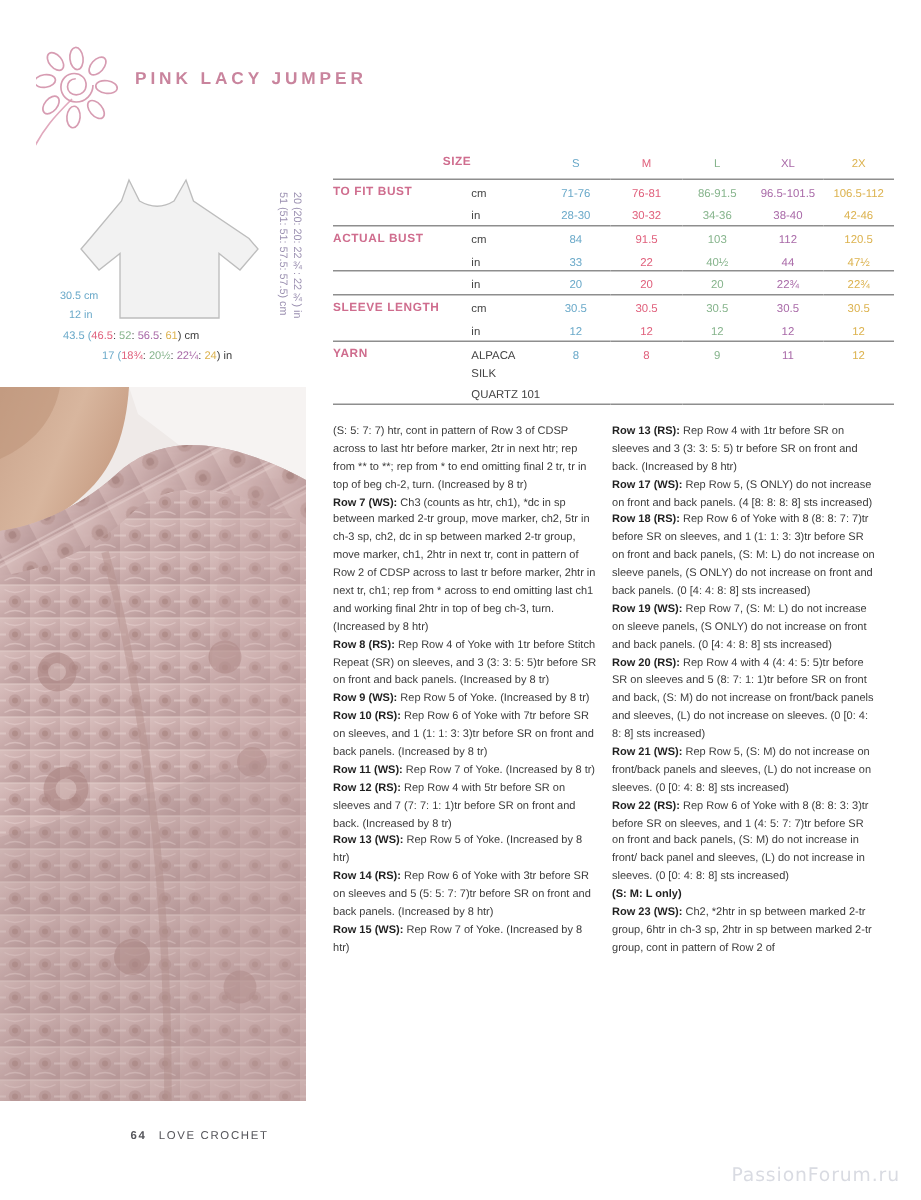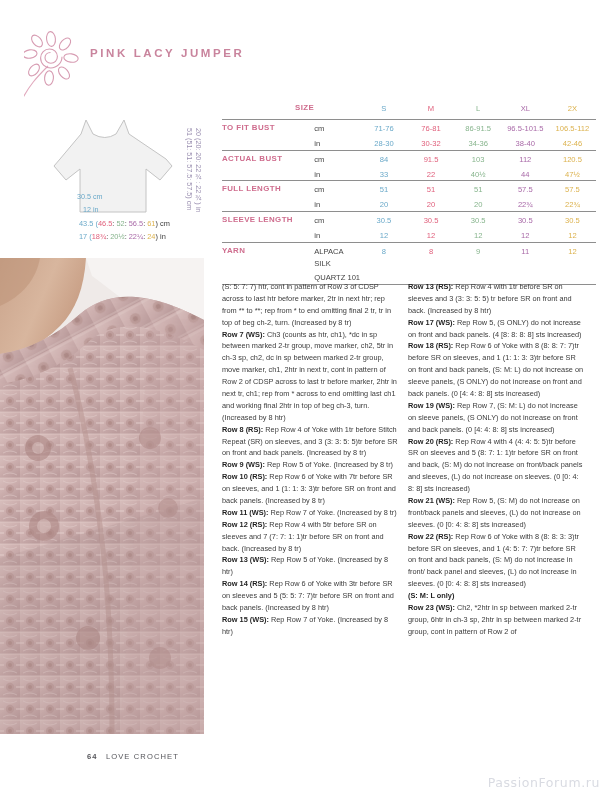--- a/index.html
+++ b/index.html
@@ -43,26 +43,25 @@
     position: absolute;
     left: 0; top: 108px;
     width: 214px; height: 150px;
   }
   .schematic svg { display:block; }
   .meas {
     position: absolute;
     font-size: 7.2px;
     white-space: nowrap;
     line-height: 1.35;
-    margin-left: 37px;
   }
   .meas-sleeve-cm { left: 40px; top: 192px; }
   .meas-sleeve-in { left: 46px; top: 205px; }
   .meas-width-cm  { left: 42px; top: 219px; font-size: 7.4px;}
-  .meas-width-in  { left: 42px; top: 232px; font-size: 7.4px;}
+  .meas-width-in  { left: 68px; top: 232px; font-size: 7.4px;}
   .meas-vert {
     position: absolute;
     left: 183px; top: 128px;
     font-size: 7.2px;
     white-space: nowrap;
     writing-mode: vertical-rl;
     text-orientation: mixed;
     line-height: 1.5;
   }
   .meas-vert2 {
@@ -268,29 +267,20 @@
           <td class="rowlabel"></td>
           <td class="unit">in</td>
           <td class="val c-s">33</td>
           <td class="val c-m">22</td>
           <td class="val c-l">40½</td>
           <td class="val c-xl">44</td>
           <td class="val c-2x">47½</td>
         </tr>
         <tr class="rule">
           <td colspan="7"></td>
-        </tr>
-        <tr>
-          <td class="rowlabel">FULL LENGTH</td>
-          <td class="unit">cm</td>
-          <td class="val c-s">51</td>
-          <td class="val c-m">51</td>
-          <td class="val c-l">51</td>
-          <td class="val c-xl">57.5</td>
-          <td class="val c-2x">57.5</td>
         </tr>
         <tr>
           <td class="rowlabel"></td>
           <td class="unit">in</td>
           <td class="val c-s">20</td>
           <td class="val c-m">20</td>
           <td class="val c-l">20</td>
           <td class="val c-xl">22¾</td>
           <td class="val c-2x">22¾</td>
         </tr>

